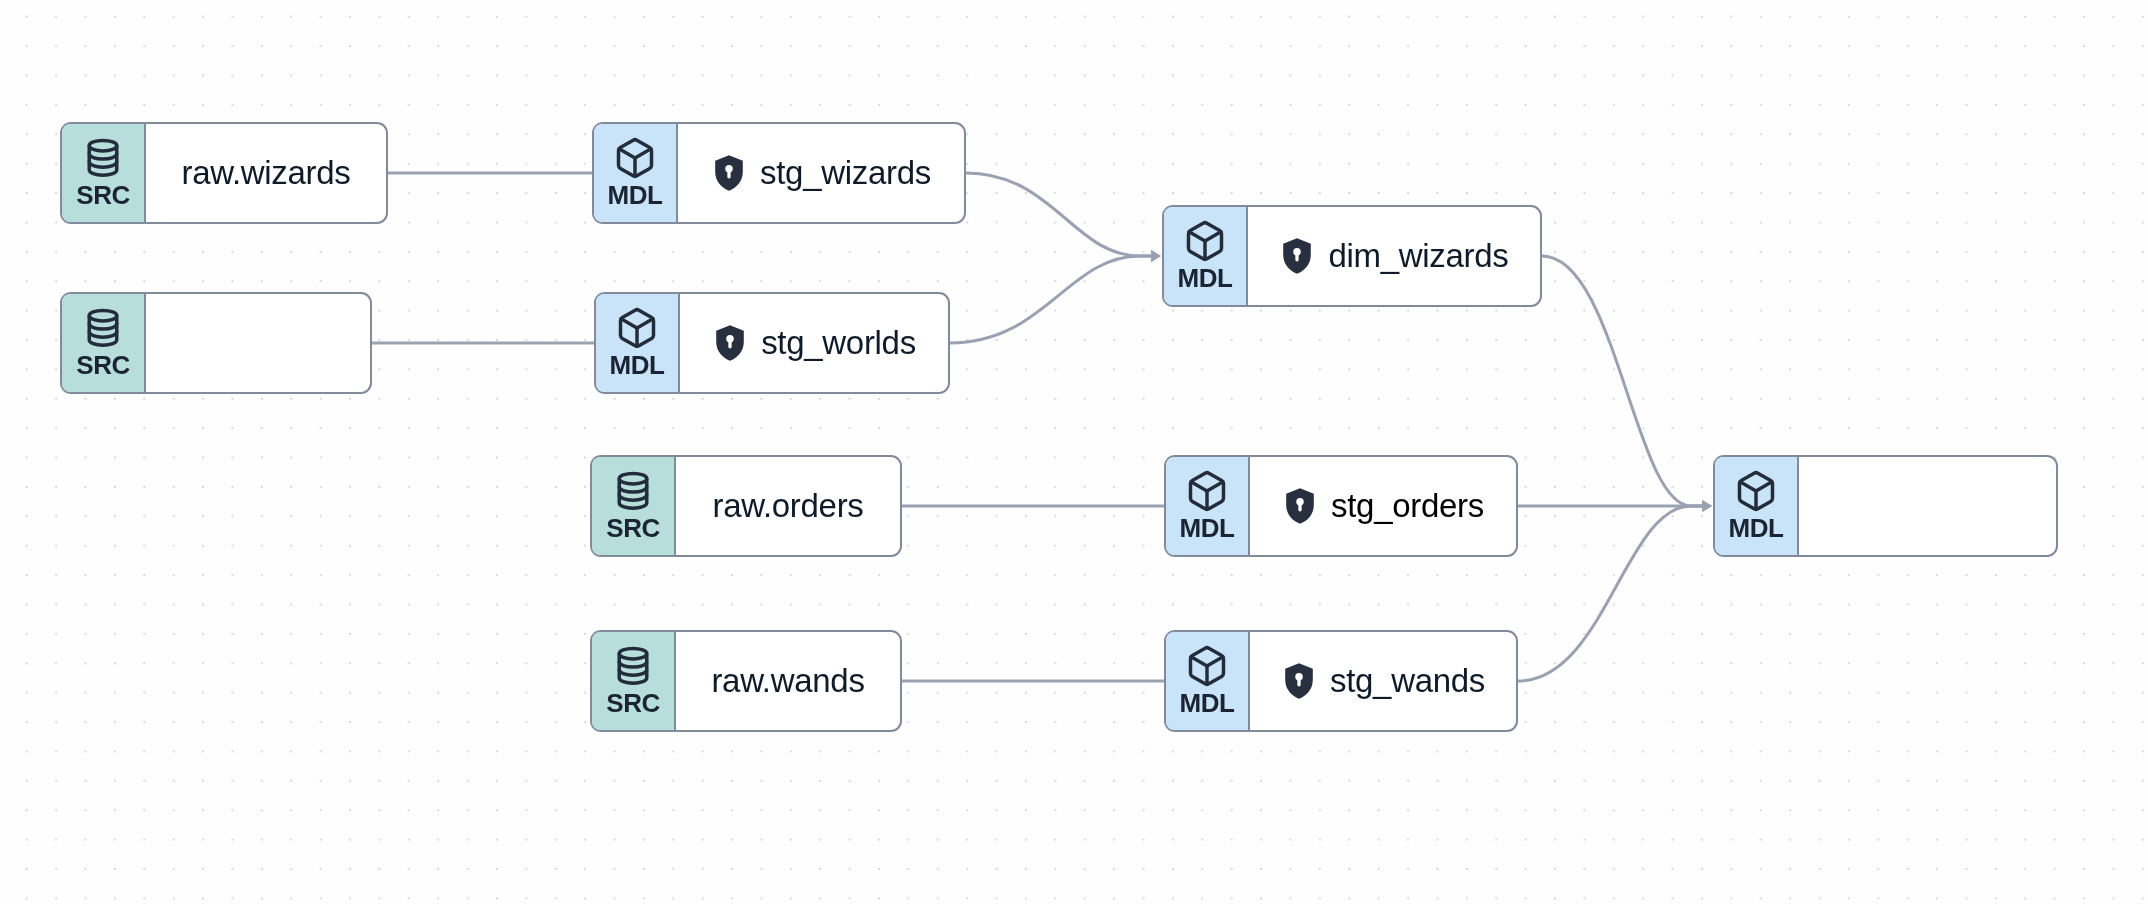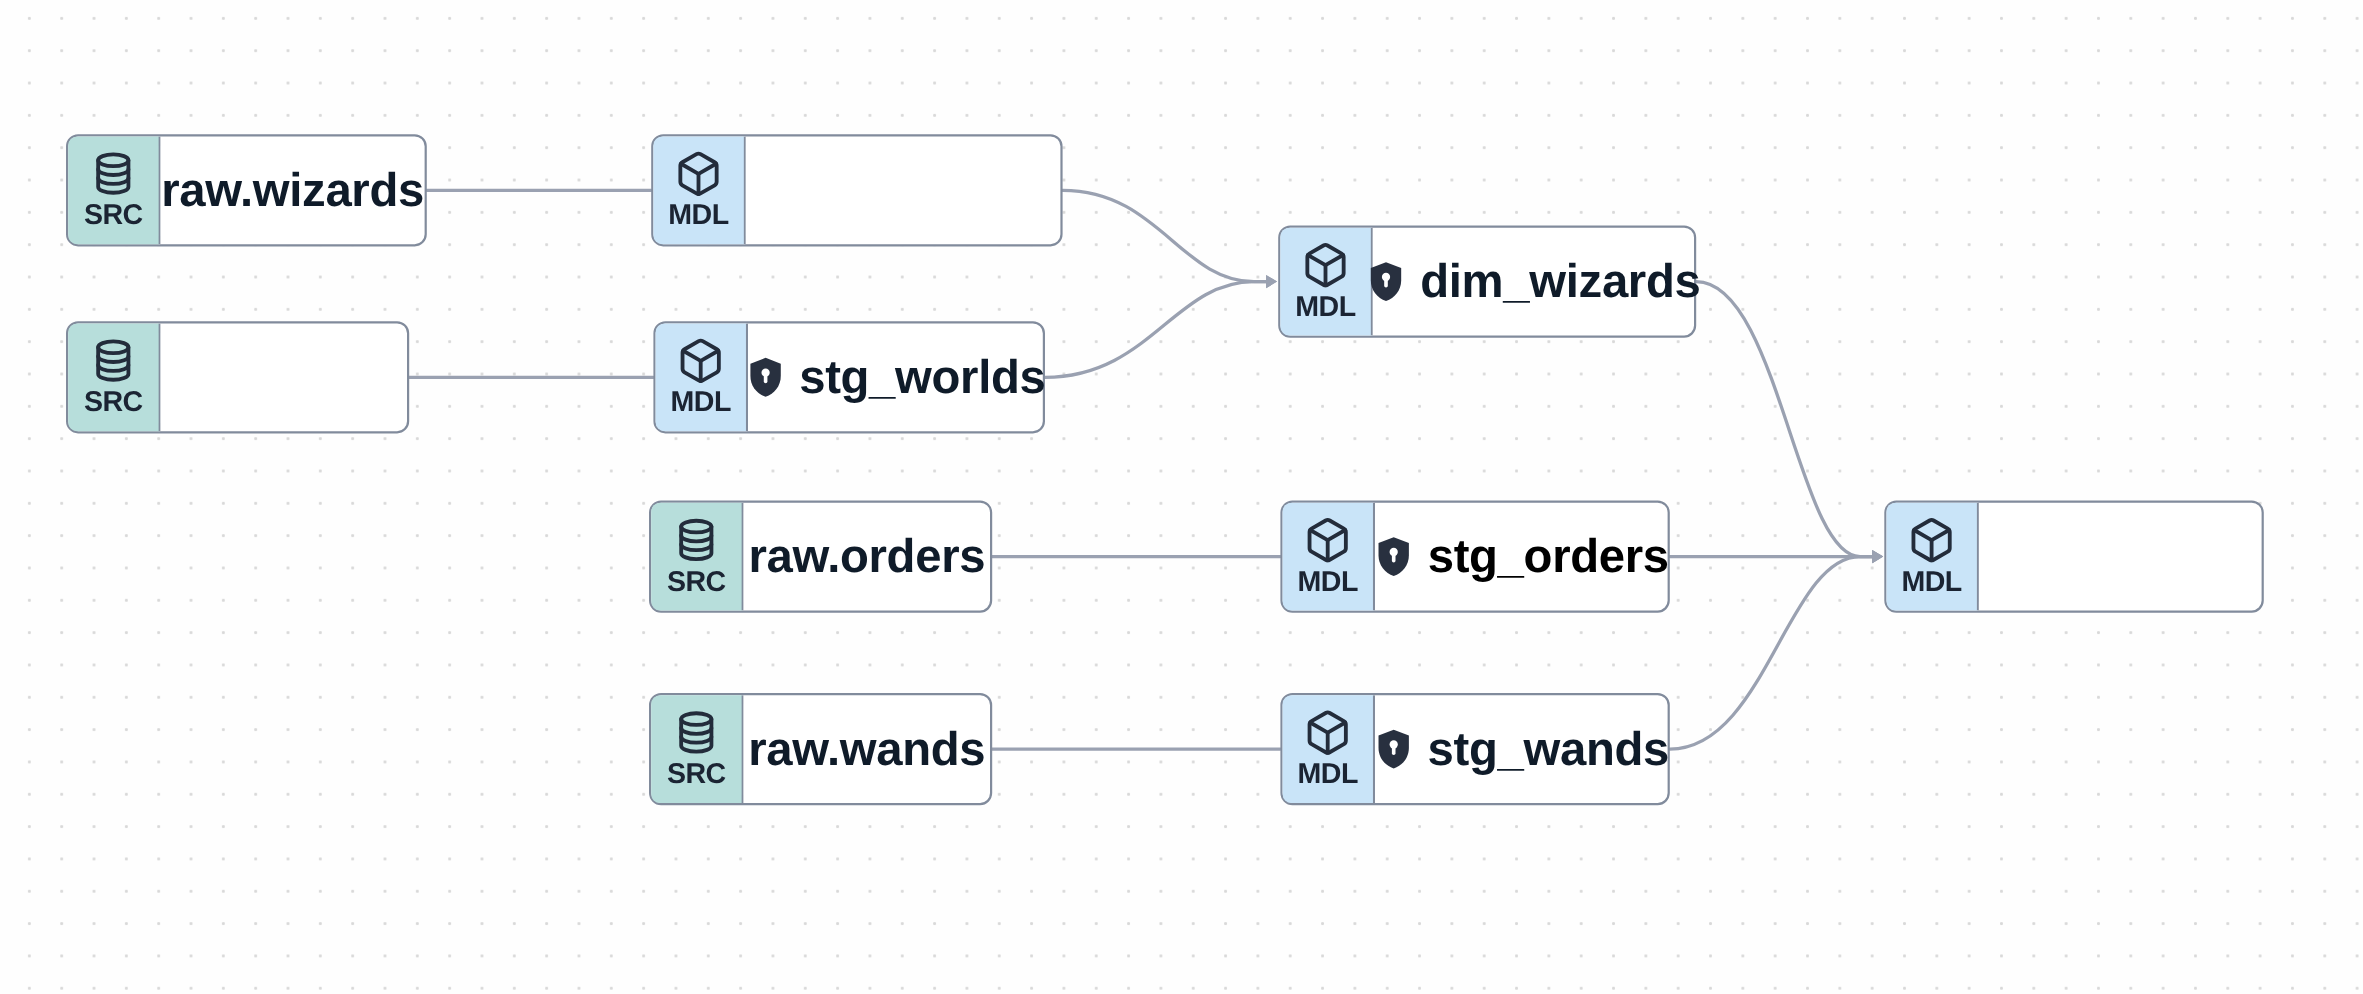--- a/index.html
+++ b/index.html
@@ -54,22 +54,22 @@
     display: flex;
     align-items: center;
     justify-content: center;
     gap: 13px;
     padding: 0 14px;
     min-width: 0;
   }
   .shield-icon { display: flex; }
   .shield-icon svg { width: 36px; height: 40px; display: block; }
   .node-label {
-    font-size: 43px;
-    font-weight: 700;
+    font-size: 33px;
+    font-weight: 400;
     letter-spacing: -0.3px;
     color: #0f1b29;
     white-space: nowrap;
   }
 </style>
 </head>
 <body>
 
 <div id="canvas" style="width: 2148px; height: 904px;">
   <svg id="edge-layer" xmlns="http://www.w3.org/2000/svg">
@@ -122,20 +122,30 @@
     <div class="badge" style="background: rgb(201, 228, 248); border-right-color: rgb(129, 139, 156);">
       <span class="badge-icon">
           <svg viewBox="0 0 24 24" fill="none" stroke="#232c3b" stroke-width="1.9" stroke-linecap="round" stroke-linejoin="round">
        <path d="M21 8a2 2 0 0 0-1-1.73l-7-4a2 2 0 0 0-2 0l-7 4A2 2 0 0 0 3 8v8a2 2 0 0 0 1 1.73l7 4a2 2 0 0 0 2 0l7-4A2 2 0 0 0 21 16Z"></path>
        <path d="m3.3 7 8.7 5 8.7-5"></path>
        <path d="M12 22V12"></path>
      </svg>
         </span>
       <span class="badge-label">MDL</span>
     </div>
+    <div class="node-body">
+      <span class="shield-icon">
+          <svg viewBox="0 0 24 26">
+       <path d="M12 1.2 21.2 4.8v7.4c0 6.2-3.9 10.7-9.2 12.6C6.7 22.9 2.8 18.4 2.8 12.2V4.8L12 1.2z" fill="#28303f"></path>
+       <circle cx="12" cy="10.2" r="2.5" fill="#ffffff"></circle>
+       <rect x="10.9" y="11.6" width="2.2" height="5" rx="1.1" fill="#ffffff"></rect>
+     </svg>
+        </span>
+      <span class="node-label" style="color: rgb(15, 27, 41);">stg_wizards</span>
+    </div>
   </div>
     <div class="node" style="left: 594px; top: 292px; width: 356px; height: 102px; border-color: rgb(129, 139, 156); background: rgb(255, 255, 255);">
     <div class="badge" style="background: rgb(201, 228, 248); border-right-color: rgb(129, 139, 156);">
       <span class="badge-icon">
           <svg viewBox="0 0 24 24" fill="none" stroke="#232c3b" stroke-width="1.9" stroke-linecap="round" stroke-linejoin="round">
        <path d="M21 8a2 2 0 0 0-1-1.73l-7-4a2 2 0 0 0-2 0l-7 4A2 2 0 0 0 3 8v8a2 2 0 0 0 1 1.73l7 4a2 2 0 0 0 2 0l7-4A2 2 0 0 0 21 16Z"></path>
        <path d="m3.3 7 8.7 5 8.7-5"></path>
        <path d="M12 22V12"></path>
      </svg>
         </span>

